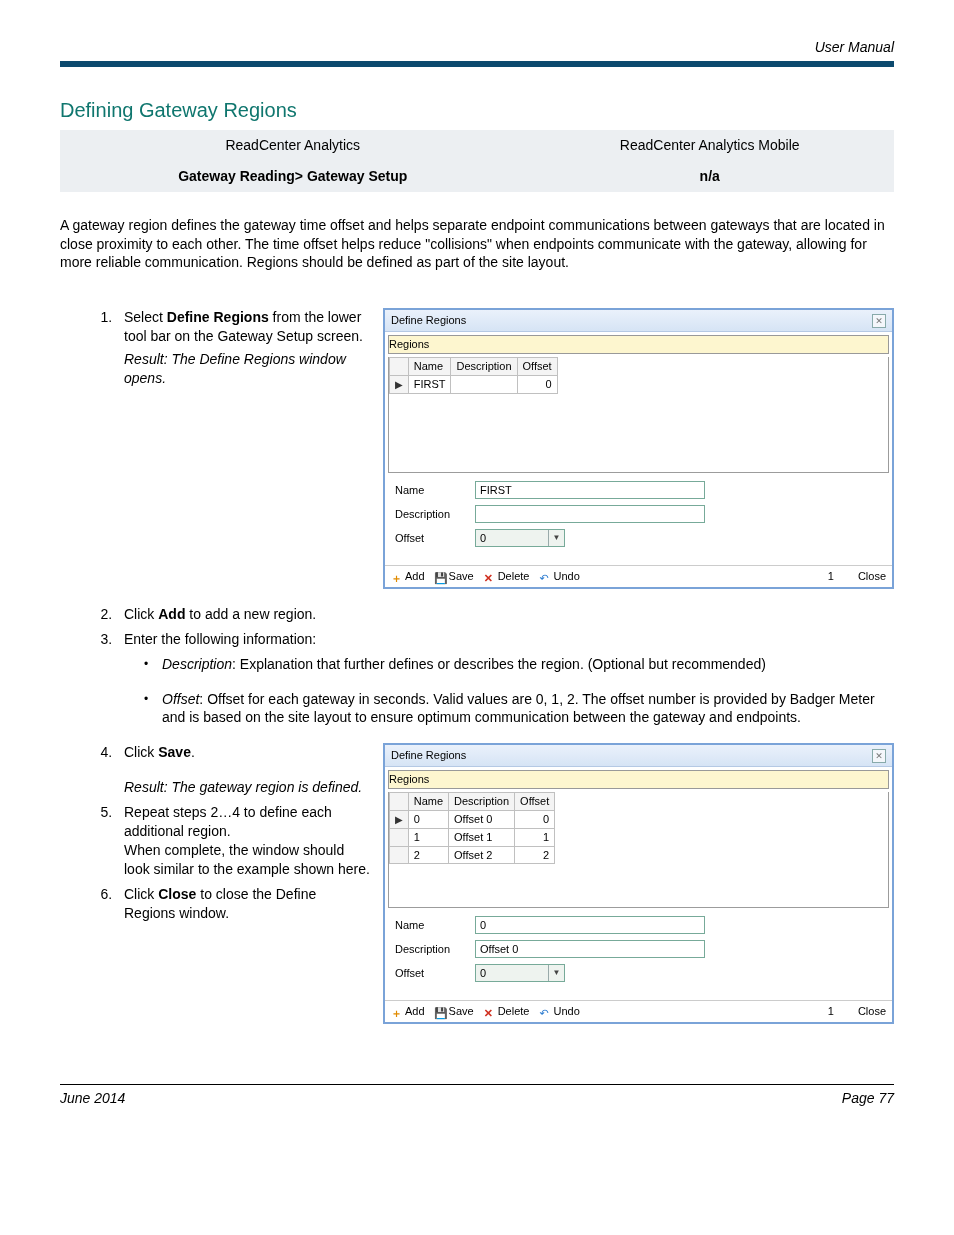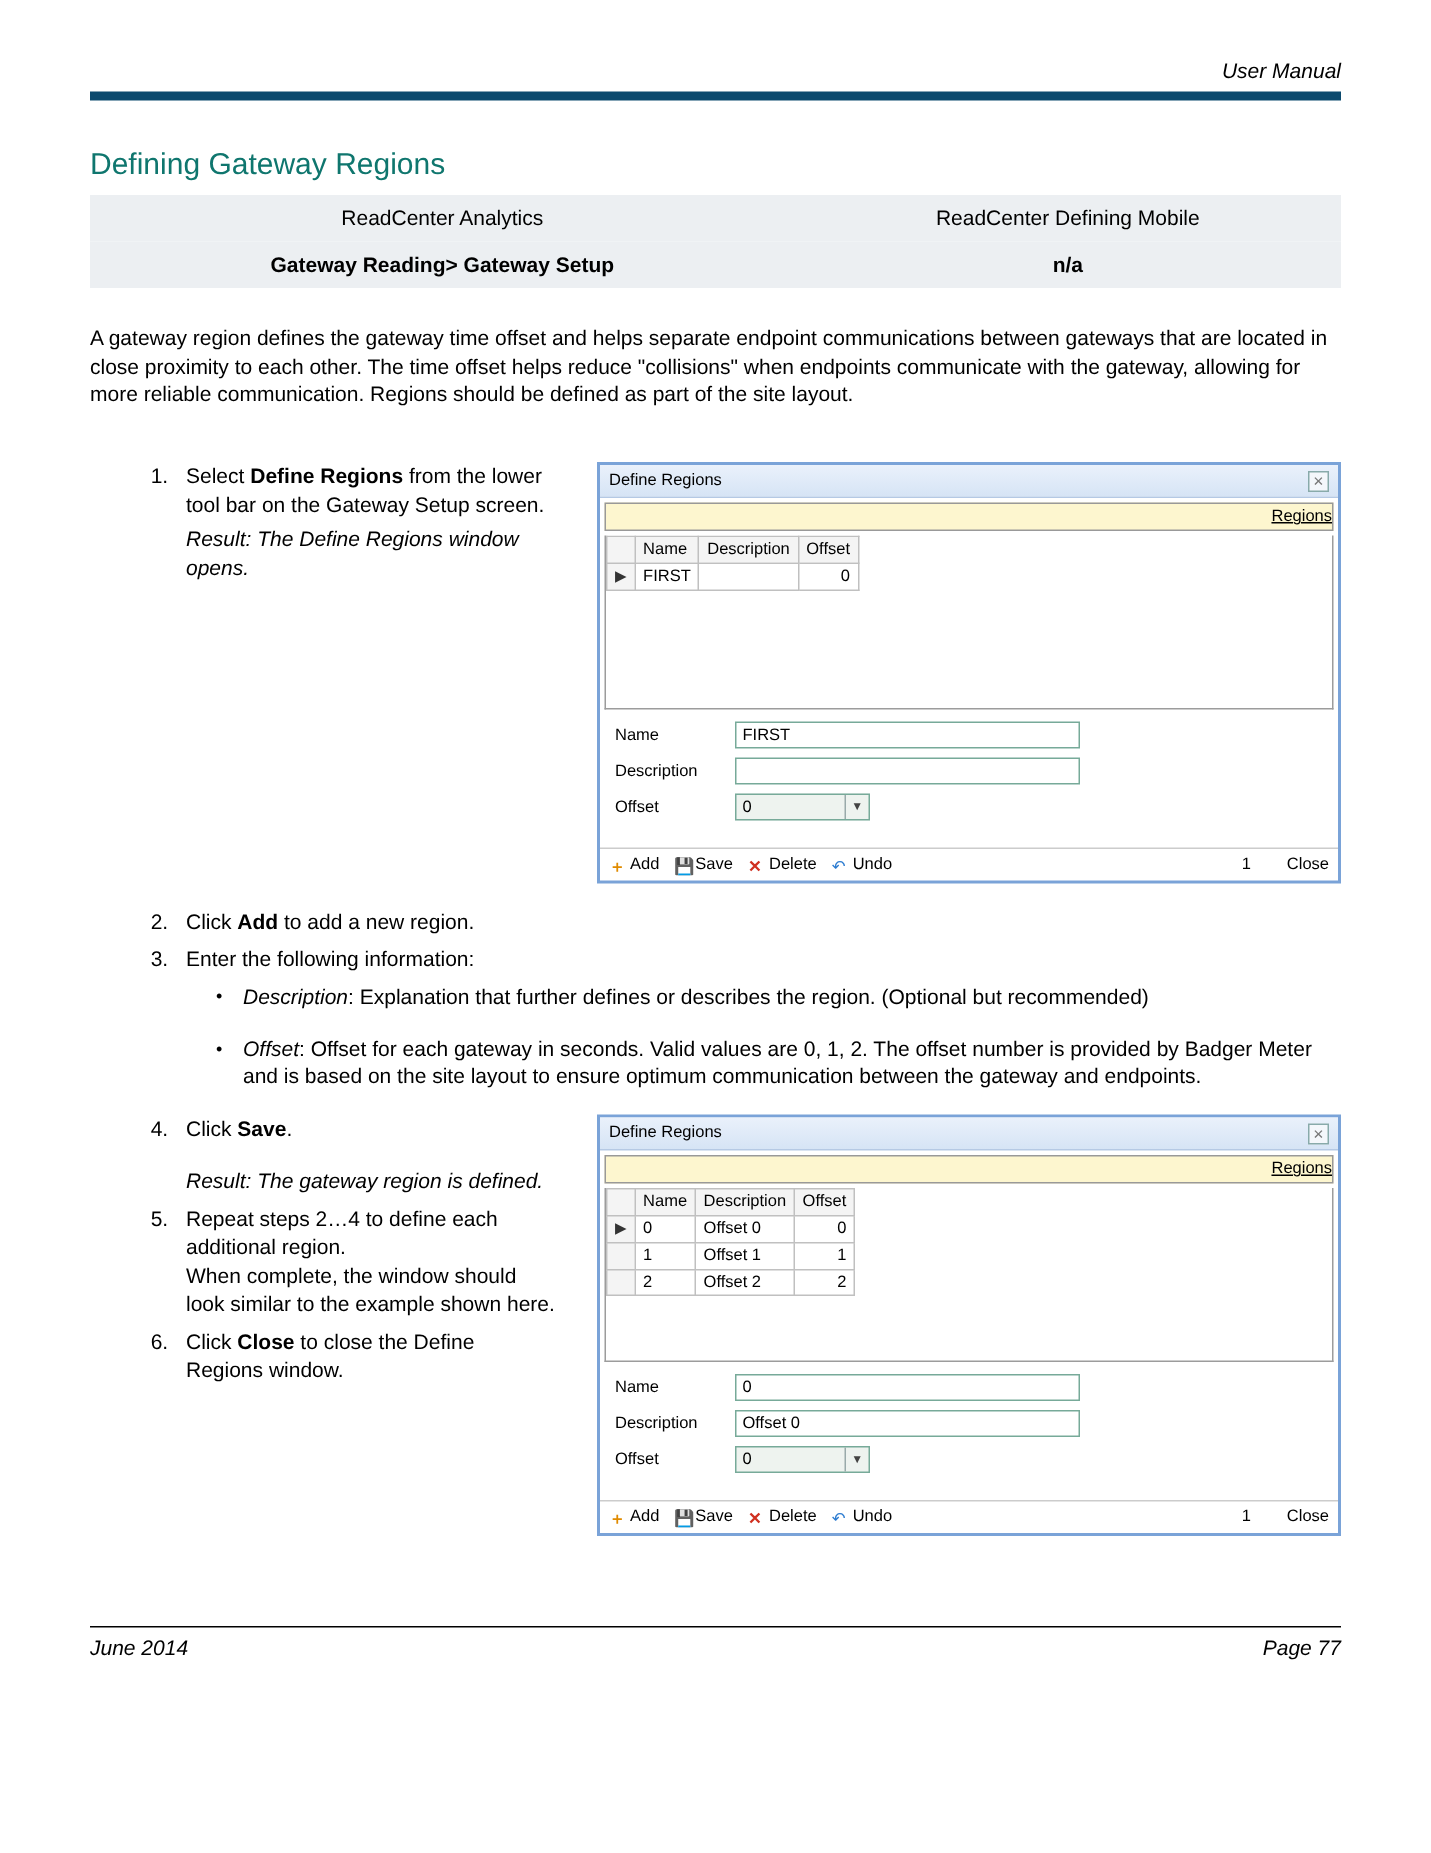--- a/index.html
+++ b/index.html
@@ -34,21 +34,21 @@
     margin-bottom: 24px;
   }
   table.nav-table td {
     text-align: center;
     padding: 6px 4px;
     background: #eceff2;
   }
   table.nav-table tr:first-child td { font-weight: 400; }
   table.nav-table tr:last-child td { font-weight: 700; }
   p.paragraph { margin-bottom: 36px; }
-  .row { display: flex; gap: 28px; margin-bottom: 16px; }
+  .row { display: flex; gap: 13px; margin-bottom: 16px; }
   .row > .left { flex: 0 0 310px; }
   .row > .right { flex: 1; }
   ol.steps { list-style: decimal; padding-left: 56px; }
   ol.steps > li { padding-left: 8px; margin-bottom: 6px; }
   ol.steps > li ul { list-style: none; padding-left: 28px; margin-top: 6px; }
   ol.steps > li ul li { margin-bottom: 16px; position: relative; padding-left: 10px; }
   ol.steps > li ul li::before {
     content: "•"; position: absolute; left: -8px; top: 1px; font-size: 12px;
   }
   .italic { font-style: italic; }
@@ -72,24 +72,23 @@
   }
   .window .closebox {
     width: 14px; height: 14px; border: 1px solid #8aa;
     display: flex; align-items: center; justify-content: center;
     font-size: 9px; color: #777; background: #f4f7fb;
   }
   .window .regions-head {
     background: #fdf6cf;
     border: 1px solid #999;
     margin: 3px;
-    text-align: right;
+    text-align: left;
     padding: 1px 0;
     font-size: 11px;
-    text-decoration: underline;
   }
   .window .grid {
     margin: 0 3px;
     border: 1px solid #9c9c9c;
     border-top: none;
     height: 116px;
     overflow: hidden;
     background: #fff;
   }
   .window .grid table {
@@ -153,21 +152,21 @@
 <div class="header-row">
   <span>User Manual</span>
 </div>
 
 <h2 class="section-heading">Defining Gateway Regions</h2>
 
 <table class="nav-table">
   <tbody>
       <tr>
     <td>ReadCenter Analytics</td>
-    <td>ReadCenter Defining Mobile</td>
+    <td>ReadCenter Analytics Mobile</td>
   </tr>
   <tr>
     <td>Gateway Reading&gt; Gateway Setup</td>
     <td>n/a</td>
   </tr>
 </tbody>
   </table>
 
 <p class="paragraph">A gateway region defines the gateway time offset and helps separate endpoint communications between gateways that are located in close proximity to each other. The time offset helps reduce "collisions" when endpoints communicate with the gateway, allowing for more reliable communication. Regions should be defined as part of the site layout.</p>
 

